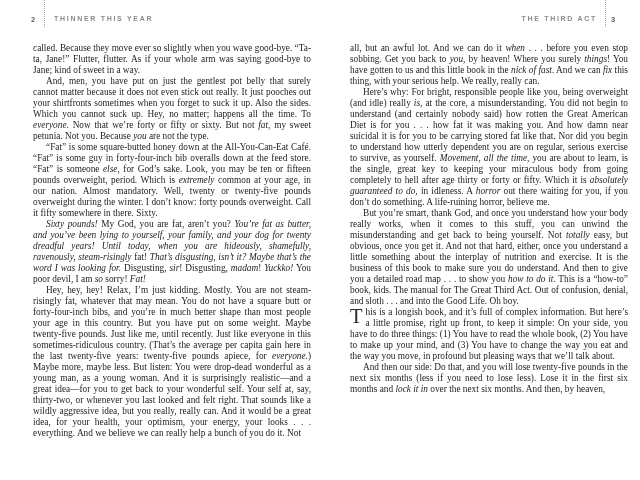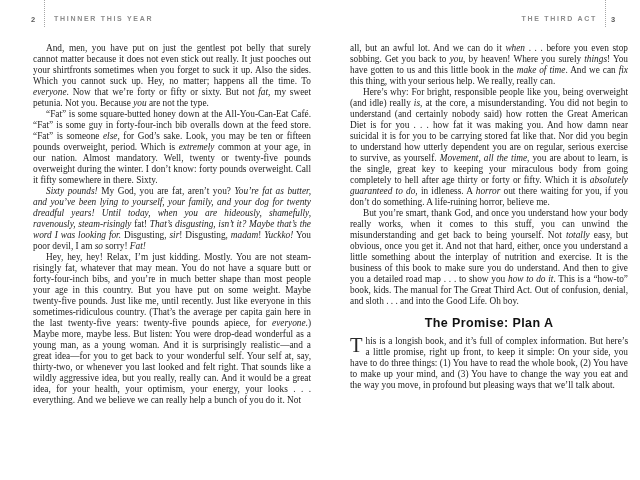--- a/index.html
+++ b/index.html
@@ -86,31 +86,32 @@
 
   <span class="pagenum" id="pagenum-left">2</span>
   <span class="head-rule" id="rule-left"></span>
   <span class="runhead" id="runhead-left">THINNER THIS YEAR</span>
 
   <span class="runhead" id="runhead-right">THE THIRD ACT</span>
   <span class="head-rule" id="rule-right"></span>
   <span class="pagenum" id="pagenum-right">3</span>
 
   <div class="page-col" id="page-left-col">
+      <p class="para">called. Because they move ever so slightly when you wave good-bye. “Ta-ta, Jane!” Flutter, flutter. As if your whole arm was saying good-bye to Jane; kind of sweet in a way.</p>
       <p class="para indent">And, men, you have put on just the gentlest pot belly that surely cannot matter because it does not even stick out really. It just pooches out your shirtfronts sometimes when you forget to suck it up. Also the sides. Which you cannot suck up. Hey, no matter; happens all the time. To <i>everyone</i>. Now that we’re forty or fifty or sixty. But not <i>fat</i>, my sweet petunia. Not you. Because <i>you</i> are not the type.</p>
       <p class="para indent">“Fat” is some square-butted honey down at the All-You-Can-Eat Café. “Fat” is some guy in forty-four-inch bib overalls down at the feed store. “Fat” is someone <i>else</i>, for God’s sake. Look, you may be ten or fifteen pounds overweight, period. Which is <i>extremely</i> common at your age, in our nation. Almost mandatory. Well, twenty or twenty-five pounds overweight during the winter. I don’t know: forty pounds overweight. Call it fifty somewhere in there. Sixty.</p>
       <p class="para indent"><i>Sixty pounds!</i> My God, you are fat, aren’t you? <i>You’re fat as butter, and you’ve been lying to yourself, your family, and your dog for twenty dreadful years! Until today, when you are hideously, shamefully, ravenously, steam-risingly</i> fat! <i>That’s disgusting, isn’t it? Maybe that’s the word I was looking for.</i> Disgusting, <i>sir</i>! Disgusting, <i>madam</i>! <i>Yuckko!</i> You poor devil, I am <i>so</i> sorry! <i>Fat!</i></p>
       <p class="para indent">Hey, hey, hey! Relax, I’m just kidding. Mostly. You are not steam-risingly fat, whatever that may mean. You do not have a square butt or forty-four-inch bibs, and you’re in much better shape than most people your age in this country. But you have put on some weight. Maybe twenty-five pounds. Just like me, until recently. Just like everyone in this sometimes-ridiculous country. (That’s the average per capita gain here in the last twenty-five years: twenty-five pounds apiece, for <i>everyone</i>.) Maybe more, maybe less. But listen: You were drop-dead wonderful as a young man, as a young woman. And it is surprisingly realistic—and a great idea—for you to get back to your wonderful self. Your self at, say, thirty-two, or whenever you last looked and felt right. That sounds like a wildly aggressive idea, but you really, really can. And it would be a great idea, for your health, your optimism, your energy, your looks . . . everything. And we believe we can really help a bunch of you do it. Not</p>
     </div>
 
   <div class="page-col" id="page-right-col">
     <div>
-        <p class="para">all, but an awful lot. And we can do it <i>when</i> . . . before you even stop sobbing. Get you back to <i>you</i>, by heaven! Where you surely <i>things</i>! You have gotten to us and this little book in the <i>make of time</i>. And we can <i>fix</i> this thing, with your serious help. We really, really can.</p>
+        <p class="para">all, but an awful lot. And we can do it <i>when</i> . . . before you even stop sobbing. Get you back to <i>you</i>, by heaven! Where you surely <i>things</i>! You have gotten to us and this little book in the <i>nick of fast</i>. And we can <i>fix</i> this thing, with your serious help. We really, really can.</p>
         <p class="para indent">Here’s why: For bright, responsible people like you, being overweight (and idle) really <i>is</i>, at the core, a misunderstanding. You did not begin to understand (and certainly nobody said) how rotten the Great American Diet is for you . . . how fat it was making you. And how damn near suicidal it is for you to be carrying stored fat like that. Nor did you begin to understand how utterly dependent you are on regular, serious exercise to survive, as yourself. <i>Movement, all the time</i>, you are about to learn, is the single, great key to keeping your miraculous body from going completely to hell after age thirty or forty or fifty. Which it is <i>absolutely guaranteed to do</i>, in idleness. A <i>horror</i> out there waiting for you, if you don’t do something. A life-ruining horror, believe me.</p>
         <p class="para indent">But you’re smart, thank God, and once you understand how your body really works, when it comes to this stuff, you can unwind the misunderstanding and get back to being yourself. Not <i>totally</i> easy, but obvious, once you get it. And not that hard, either, once you understand a little something about the interplay of nutrition and exercise. It is the business of this book to make sure you do understand. And then to give you a detailed road map . . . to show you <i>how to do it</i>. This is a “how-to” book, kids. The manual for The Great Third Act. Out of confusion, denial, and sloth . . . and into the Good Life. Oh boy.</p>
       </div>
-    <h2 class="section-heading">The Promise: Plan A</h2>
     <div>
         <p class="para"><span class="dropcap">T</span>his is a longish book, and it’s full of complex information. But here’s a little promise, right up front, to keep it simple: On your side, you have to do three things: (1) You have to read the whole book, (2) You have to make up your mind, and (3) You have to change the way you eat and the way you move, in profound but pleasing ways that we’ll talk about.</p>
+        <p class="para indent">And then our side: Do that, and you will lose twenty-five pounds in the next six months (less if you need to lose less). Lose it in the first six months and <i>lock it in</i> over the next six months. And then, by heaven,</p>
       </div>
   </div>
 
 </div>
 
 </body></html>

